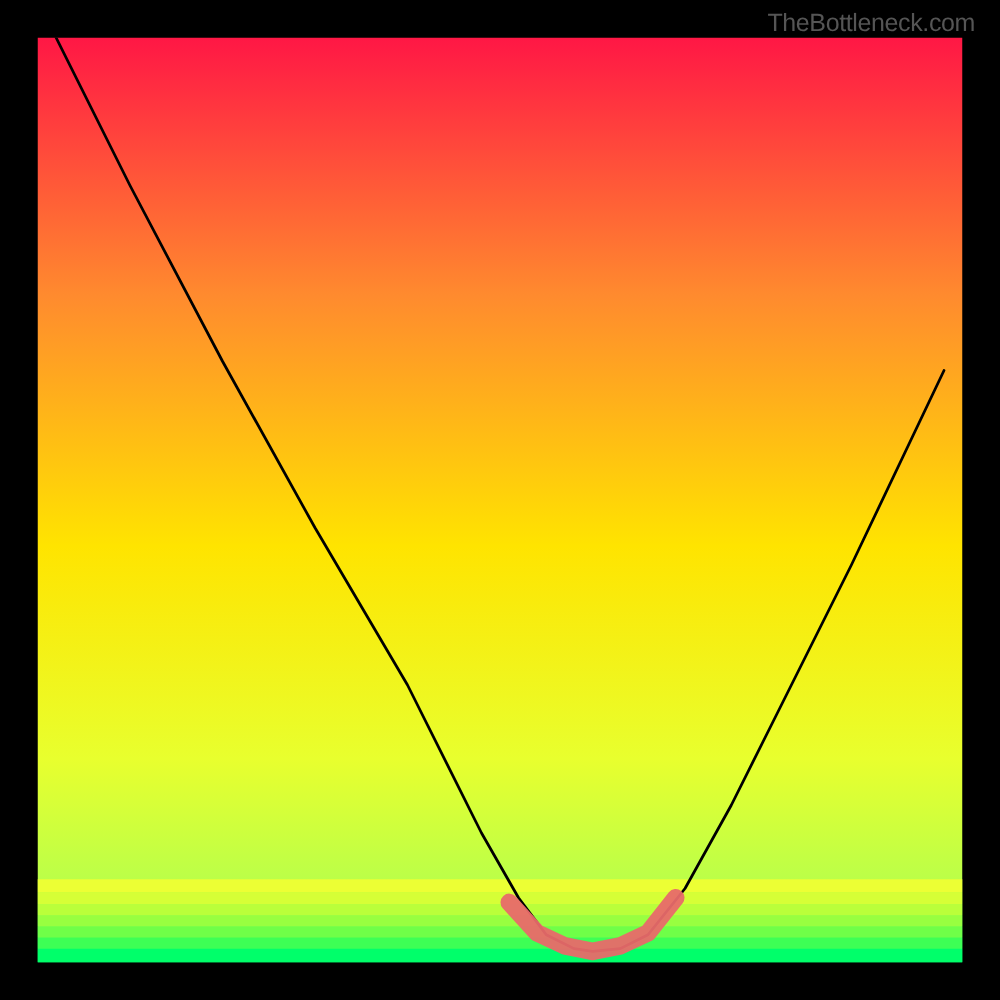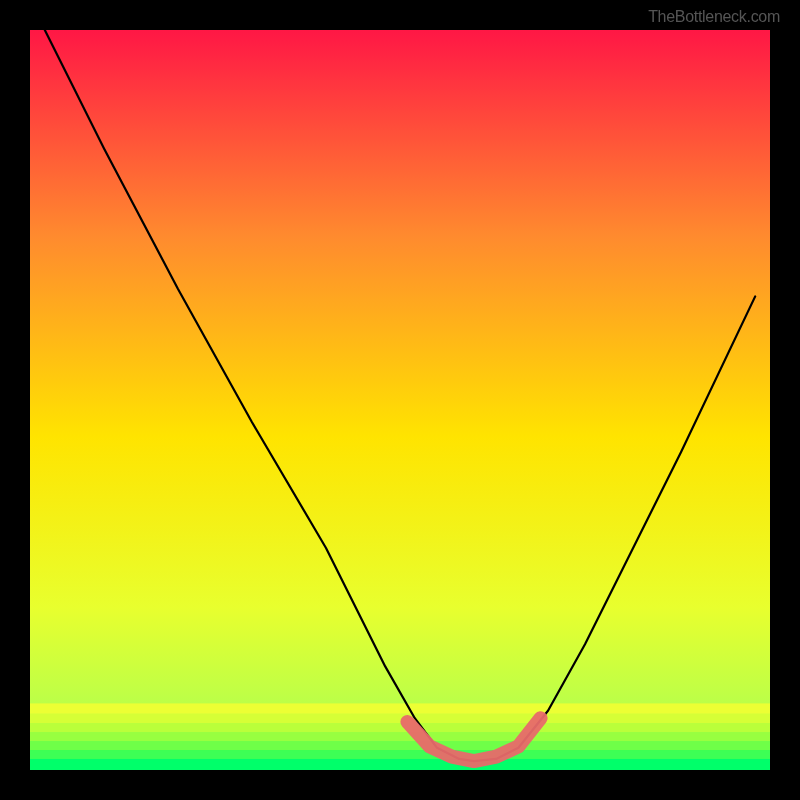--- a/index.html
+++ b/index.html
@@ -1,17 +1,17 @@
 <!DOCTYPE html>
 <html><head>
 <meta charset="utf-8">
 <style>
 * { margin: 0; padding: 0; box-sizing: border-box; }
 body { background: #000; width: 800px; height: 800px; position: relative; font-family: Arial, sans-serif; }
-.watermark { position: absolute; top: 8px; right: 20px; color: #555; font-size: 16px; font-weight: 500; z-index: 10; letter-spacing: -0.3px; }
+.watermark { position: absolute; top: 8px; right: 20px; color: #555; font-size: 20px; font-weight: 500; z-index: 10; letter-spacing: -0.3px; }
 .chart-wrap { position: absolute; left: 30px; top: 30px; width: 740px; height: 740px; }
 svg { display: block; }
 </style>
 </head>
 <body>
 
 <div class="watermark">TheBottleneck.com</div>
 
 <div class="chart-wrap">
   <svg id="chart-svg" width="740" height="740" viewBox="0 0 740 740" preserveAspectRatio="none">

